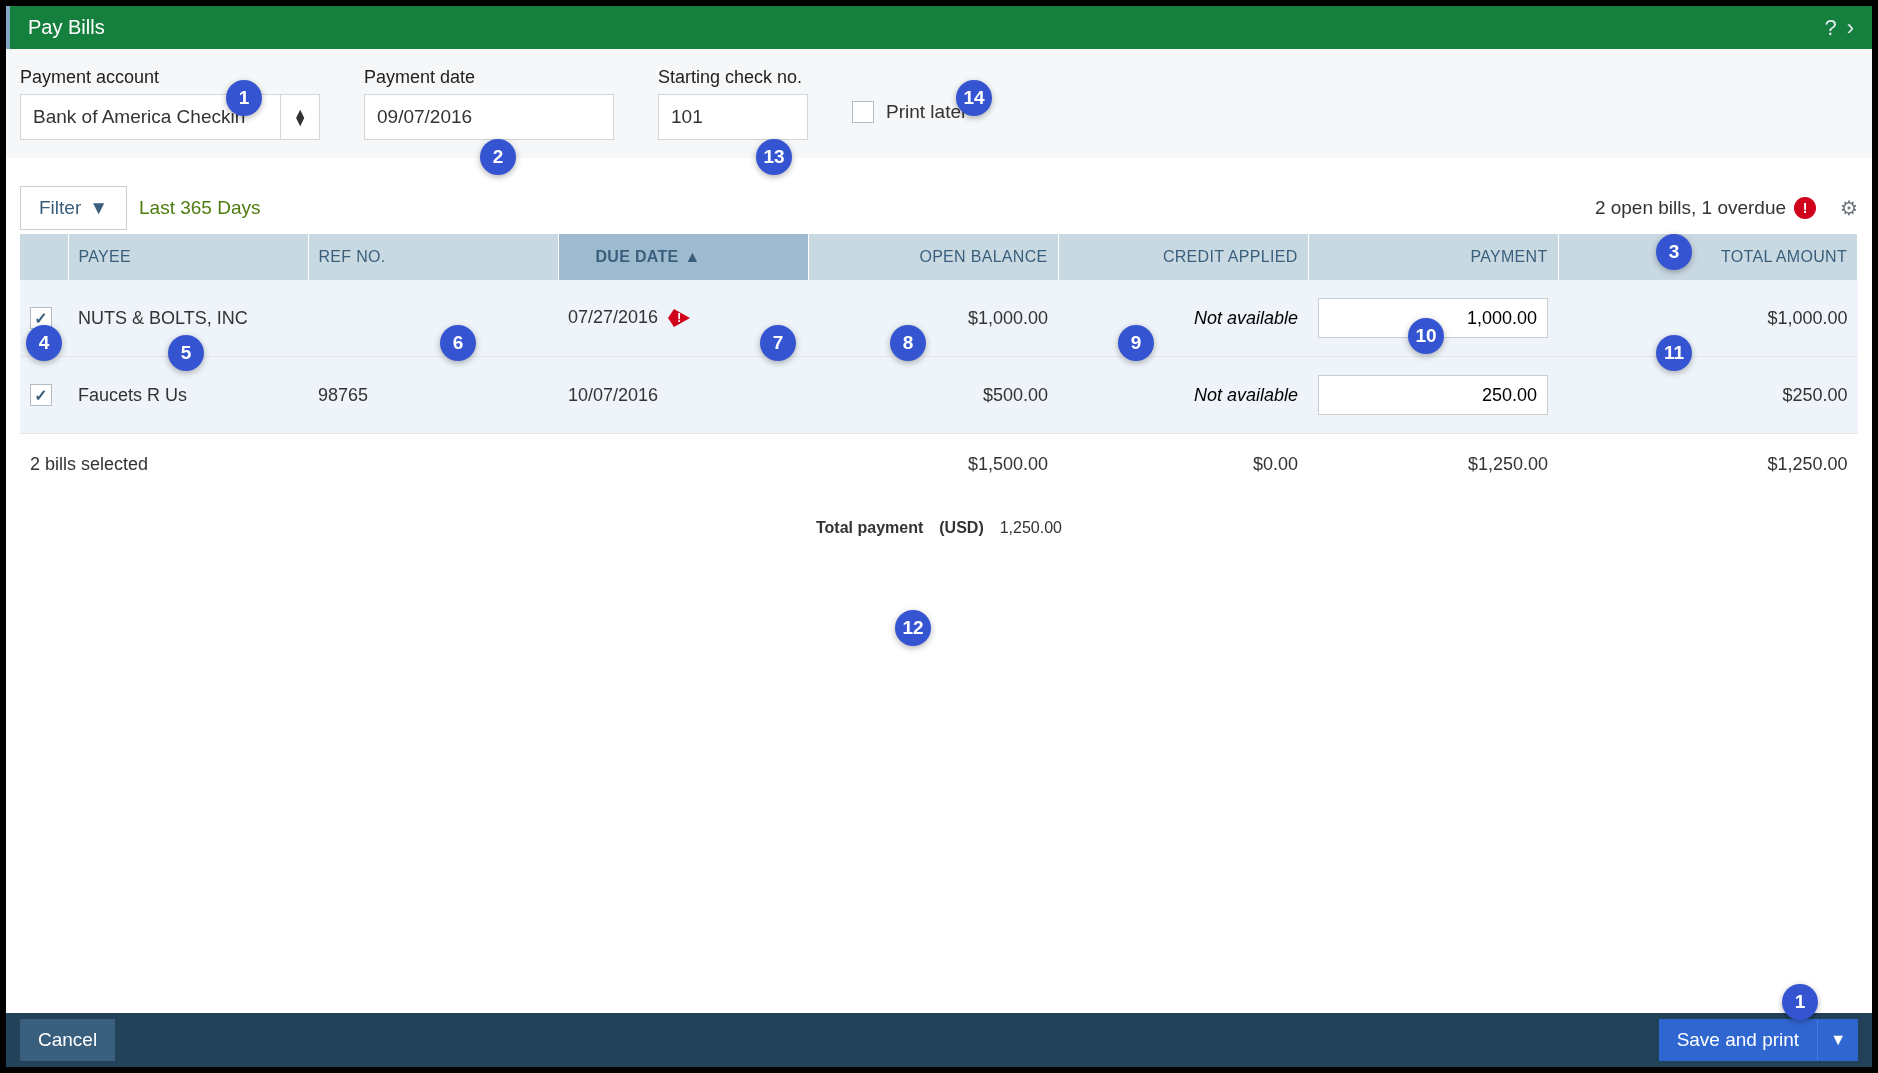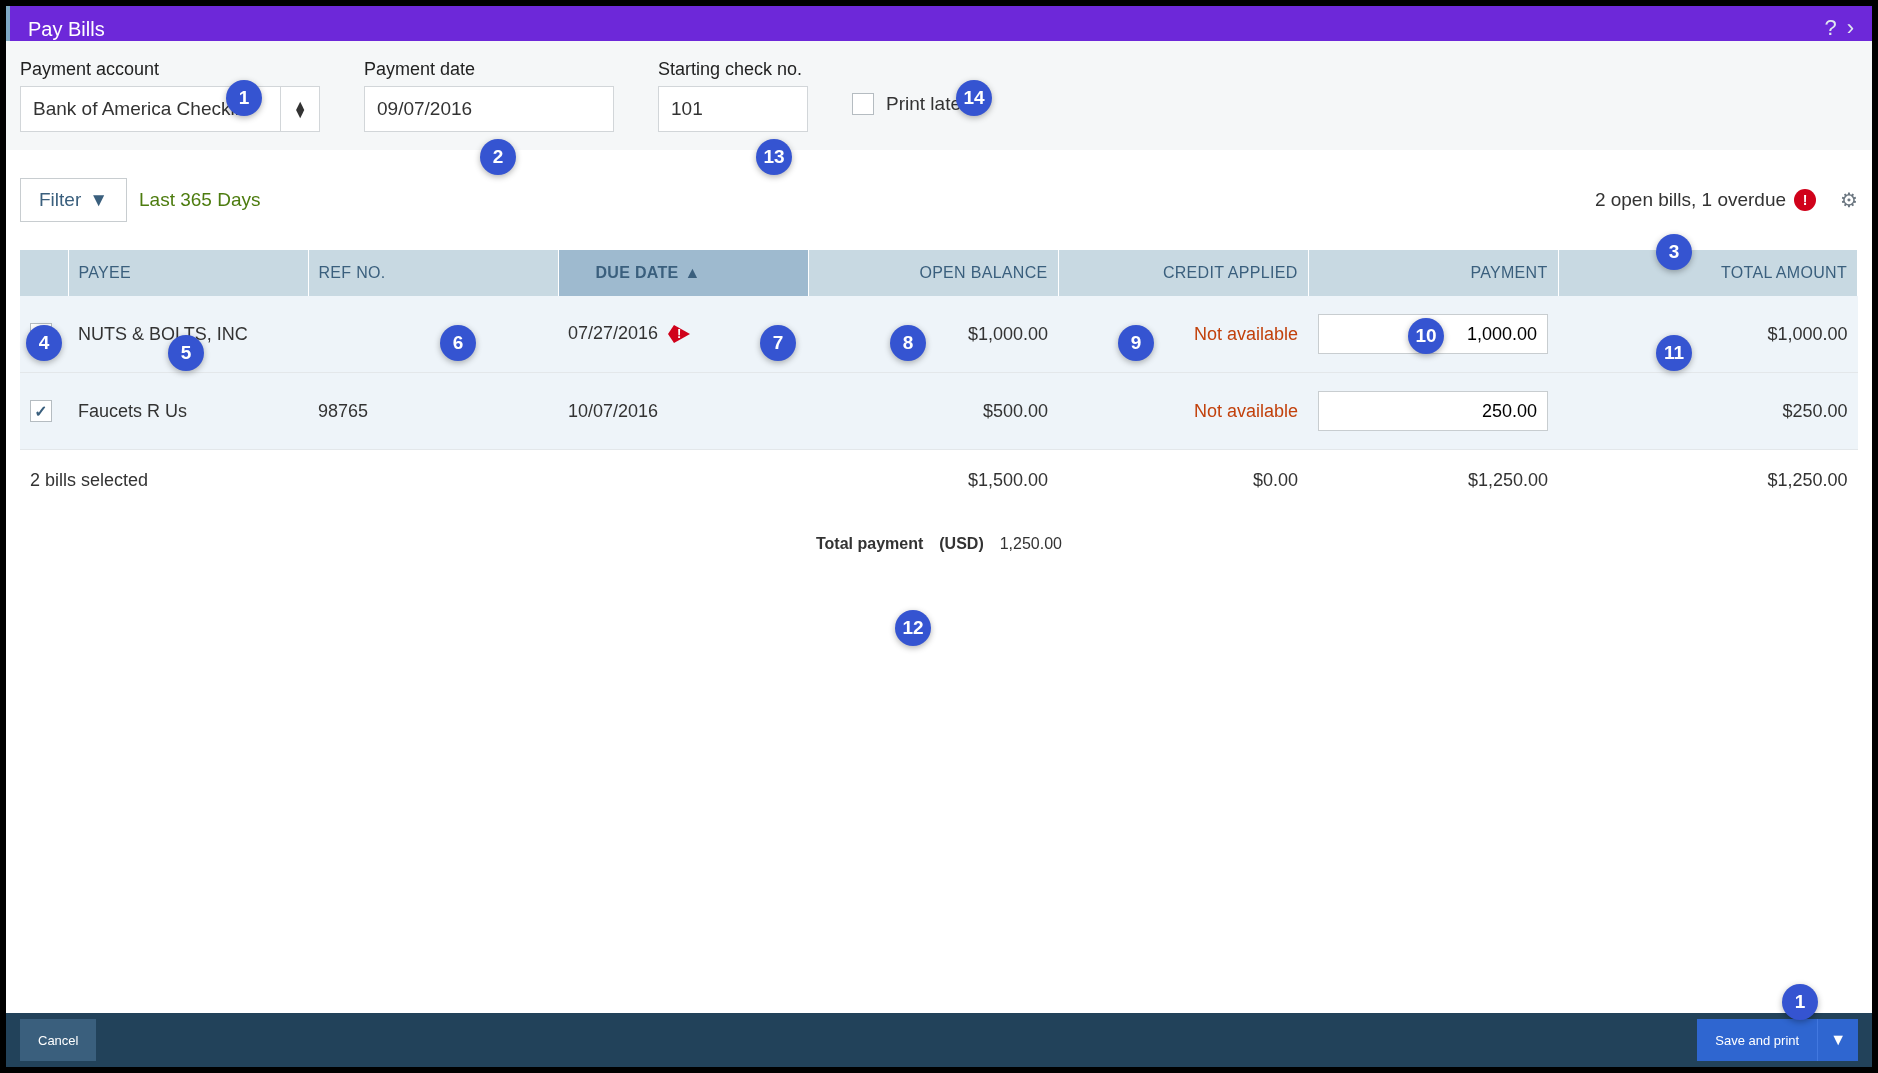--- a/index.html
+++ b/index.html
@@ -1,67 +1,67 @@
 <!DOCTYPE html>
 <html><head>
 <meta charset="utf-8">
 <style>
 * { box-sizing: border-box; margin: 0; padding: 0; }
 body { font-family: -apple-system, "Helvetica Neue", Arial, sans-serif; background: #000; width: 1878px; height: 1073px; overflow: hidden; position: relative; }
 .window { position: absolute; top: 6px; left: 6px; right: 6px; bottom: 6px; background: #fff; display: flex; flex-direction: column; }
-.titlebar { background: #6d28d9; color: #fff; height: 35px; display: flex; align-items: flex-end; padding: 0 18px; font-size: 20px; border-left: 4px solid #7fa9c5; }
+.titlebar { background: #15803d; color: #fff; height: 43px; display: flex; align-items: center; padding: 0 18px; font-size: 20px; border-left: 4px solid #7fa9c5; }
 .titlebar .spacer { flex: 1; }
 .titlebar .icon-btn { color: #e0e8ef; margin-left: 10px; font-size: 22px; cursor: pointer; }
 .header { background: #f5f7f8; padding: 18px 14px; display: flex; gap: 44px; align-items: flex-start; }
 .field { display: flex; flex-direction: column; }
 .field label { font-size: 18px; color: #222; margin-bottom: 6px; font-weight: 500; }
 .select-wrap, .text-input { background: #fff; border: 1px solid #d2d6d9; height: 46px; display: flex; align-items: center; padding: 0 12px; font-size: 19px; color: #333; }
 .select-wrap { width: 300px; justify-content: space-between; }
 .select-arrows { font-size: 14px; color: #333; display: flex; flex-direction: column; line-height: 8px; border-left: 1px solid #d2d6d9; padding-left: 12px; height: 100%; justify-content: center; }
 .date-input { width: 250px; }
 .check-input { width: 150px; align-items: center; }
 .print-later { display: flex; align-items: center; gap: 12px; margin-top: 34px; font-size: 19px; color: #333; }
 .checkbox-box { width: 22px; height: 22px; border: 1px solid #b5bcc1; background: #fff; }
 .total-block { margin-left: auto; text-align: right; padding-right: 12px; }
 .total-label { color: #8a9299; font-size: 18px; letter-spacing: 0.5px; }
 .total-amount { font-size: 56px; color: #333; font-weight: 300; margin-top: 4px; }
 .content { flex: 1; padding: 0 14px; overflow: auto; }
-.filterbar { display: flex; align-items: center; padding: 28px 0 28px 0; }
+.filterbar { display: flex; align-items: center; padding: 28px 0 4px 0; }
 .filter-btn { border: 1px solid #c8cdd0; background: #fff; color: #3a5f7d; padding: 10px 18px; font-size: 19px; display: inline-flex; align-items: center; gap: 8px; cursor: pointer; }
 .filter-range { margin-left: 12px; font-size: 19px; color: #4d7c0f; }
 .bills-status { margin-left: auto; font-size: 19px; color: #333; display: flex; align-items: center; gap: 8px; }
 .gear { margin-left: 24px; color: #6b7680; font-size: 20px; cursor: pointer; }
 .overdue-badge { width: 22px; height: 22px; background: #d0021b; color: #fff; border-radius: 50%; display: inline-flex; align-items: center; justify-content: center; font-size: 14px; font-weight: bold; }
 table { width: 100%; border-collapse: collapse; }
 thead th { background: #c8d9e2; color: #3a5f7d; font-size: 16px; padding: 14px 10px; text-align: left; font-weight: 500; border-right: 1px solid #fff; letter-spacing: 0.3px; }
 thead th.sorted { background: #9ebacf; font-weight: 600; }
 thead th.num { text-align: right; }
 .col-check { width: 48px; }
 .col-payee { width: 240px; }
 .col-ref { width: 250px; }
 .col-due { width: 250px; padding-left: 37px; }
 .col-openbal { width: 250px; }
 .col-credit { width: 250px; }
 .col-pay { width: 250px; }
 tbody td { padding: 18px 10px; border-bottom: 1px solid #e3e7ea; font-size: 18px; color: #333; background: #eef4f9; vertical-align: middle; }
 tbody td.num { text-align: right; }
 .row-check { width: 22px; height: 22px; border: 1px solid #b5bcc1; background: #fff; display: inline-flex; align-items: center; justify-content: center; color: #3a5f7d; font-size: 16px; font-weight: bold; }
-.credit-na { color: #c2410c; }
+.credit-na { color: #000000; font-style: italic; }
 .pay-input { border: 1px solid #c8cdd0; background: #fff; width: 100%; height: 40px; padding: 0 10px; text-align: right; font-size: 18px; }
 .overdue-flag { display: inline-block; margin-left: 10px; position: relative; }
 .overdue-flag svg { vertical-align: middle; }
 .summary-row td { background: #fff; border-bottom: none; font-weight: 400; padding-top: 20px; }
 .below { display: flex; align-items: center; padding: 26px 0; }
 .total-pay { margin: 0 auto; font-size: 16px; color: #333; display: flex; gap: 16px; align-items: baseline; }
 .total-pay .lbl { font-weight: 600; }
 .pager { display: flex; align-items: center; gap: 16px; font-size: 18px; color: #9aa3aa; }
 .pager .first { border: 1px solid #d6a96b; color: #c28a3a; padding: 4px 10px; }
 .pager .active { color: #333; }
 .footer { background: #22425a; height: 54px; display: flex; align-items: center; padding: 0 14px; }
-.btn { height: 42px; display: inline-flex; align-items: center; padding: 0 18px; font-size: 13px; color: #fff; cursor: pointer; }
+.btn { height: 42px; display: inline-flex; align-items: center; padding: 0 18px; font-size: 19px; color: #fff; cursor: pointer; }
 .btn-cancel { background: #3a5f7d; }
 .btn-save { background: #2f66d0; margin-left: auto; }
 .btn-save-caret { background: #2f66d0; border-left: 1px solid #4278e0; padding: 0 12px; height: 42px; display: inline-flex; align-items: center; color: #fff; cursor: pointer; }
 .marker { position: absolute; width: 36px; height: 36px; border-radius: 50%; background: #3554d1; color: #fff; display: flex; align-items: center; justify-content: center; font-size: 19px; font-weight: 600; z-index: 100; box-shadow: 0 2px 6px rgba(0,0,0,0.3); }
 .sort-arrow { margin-left: 6px; }
 </style>
 </head>
 <body>
 
 <div class="window">

